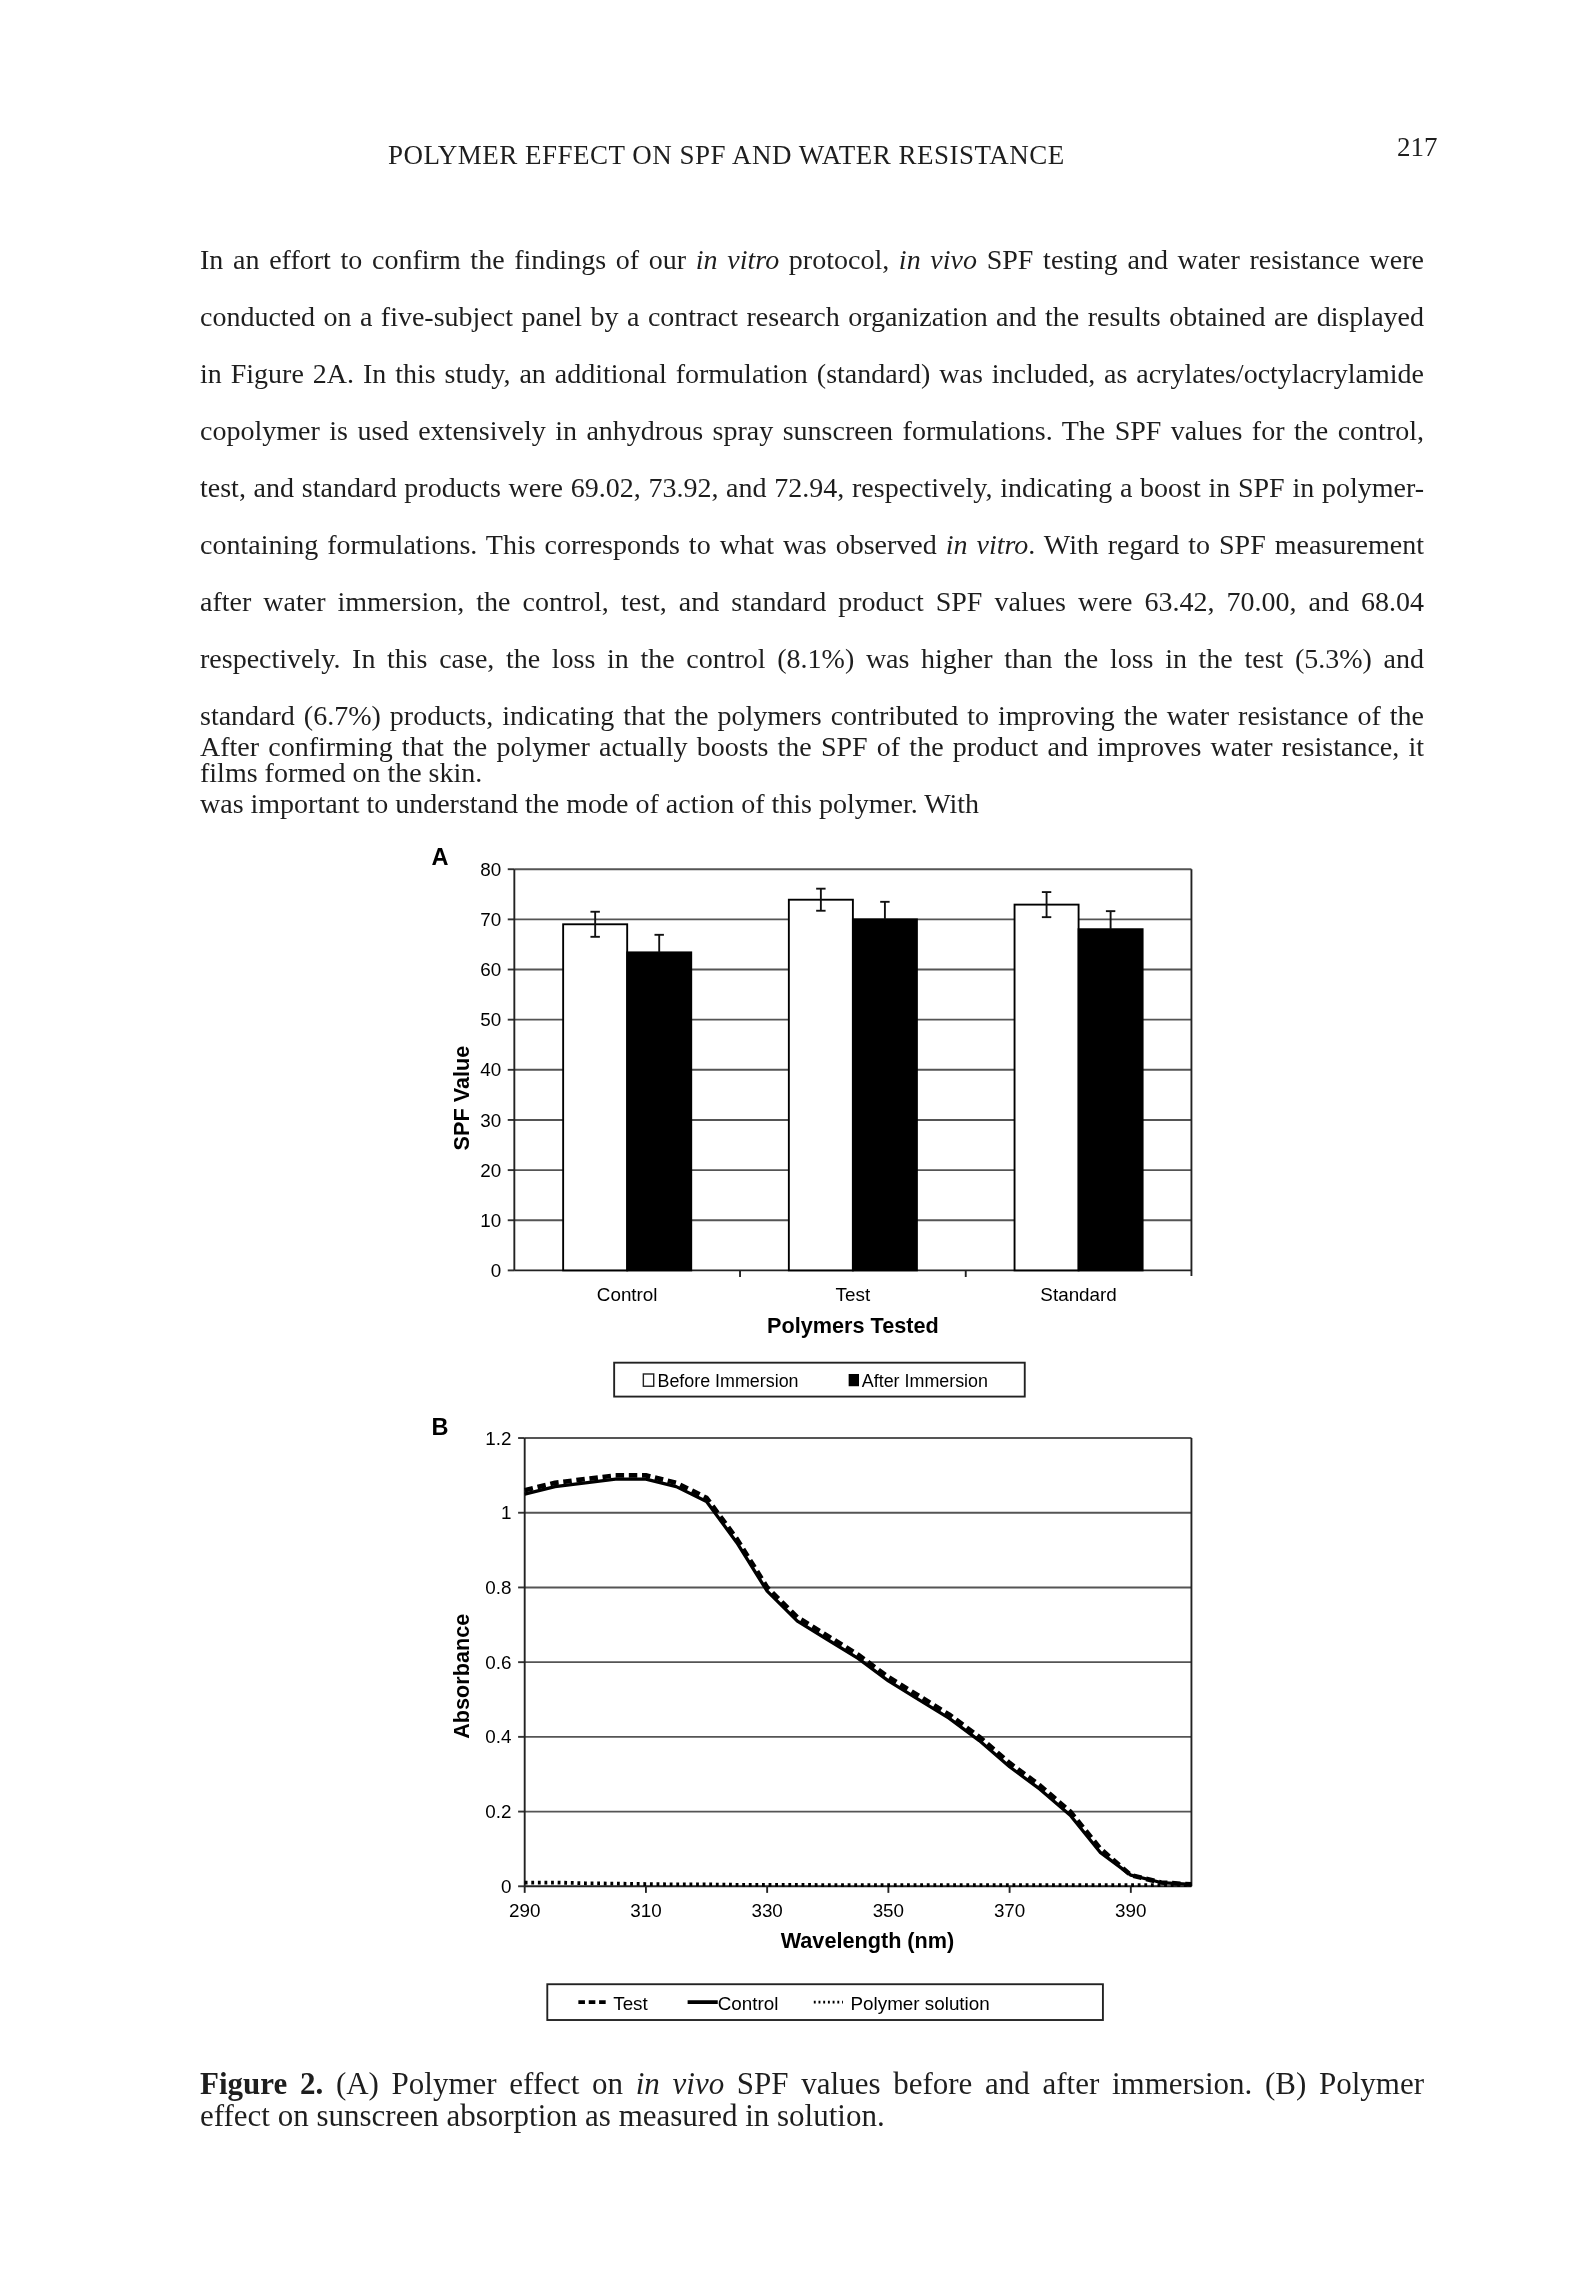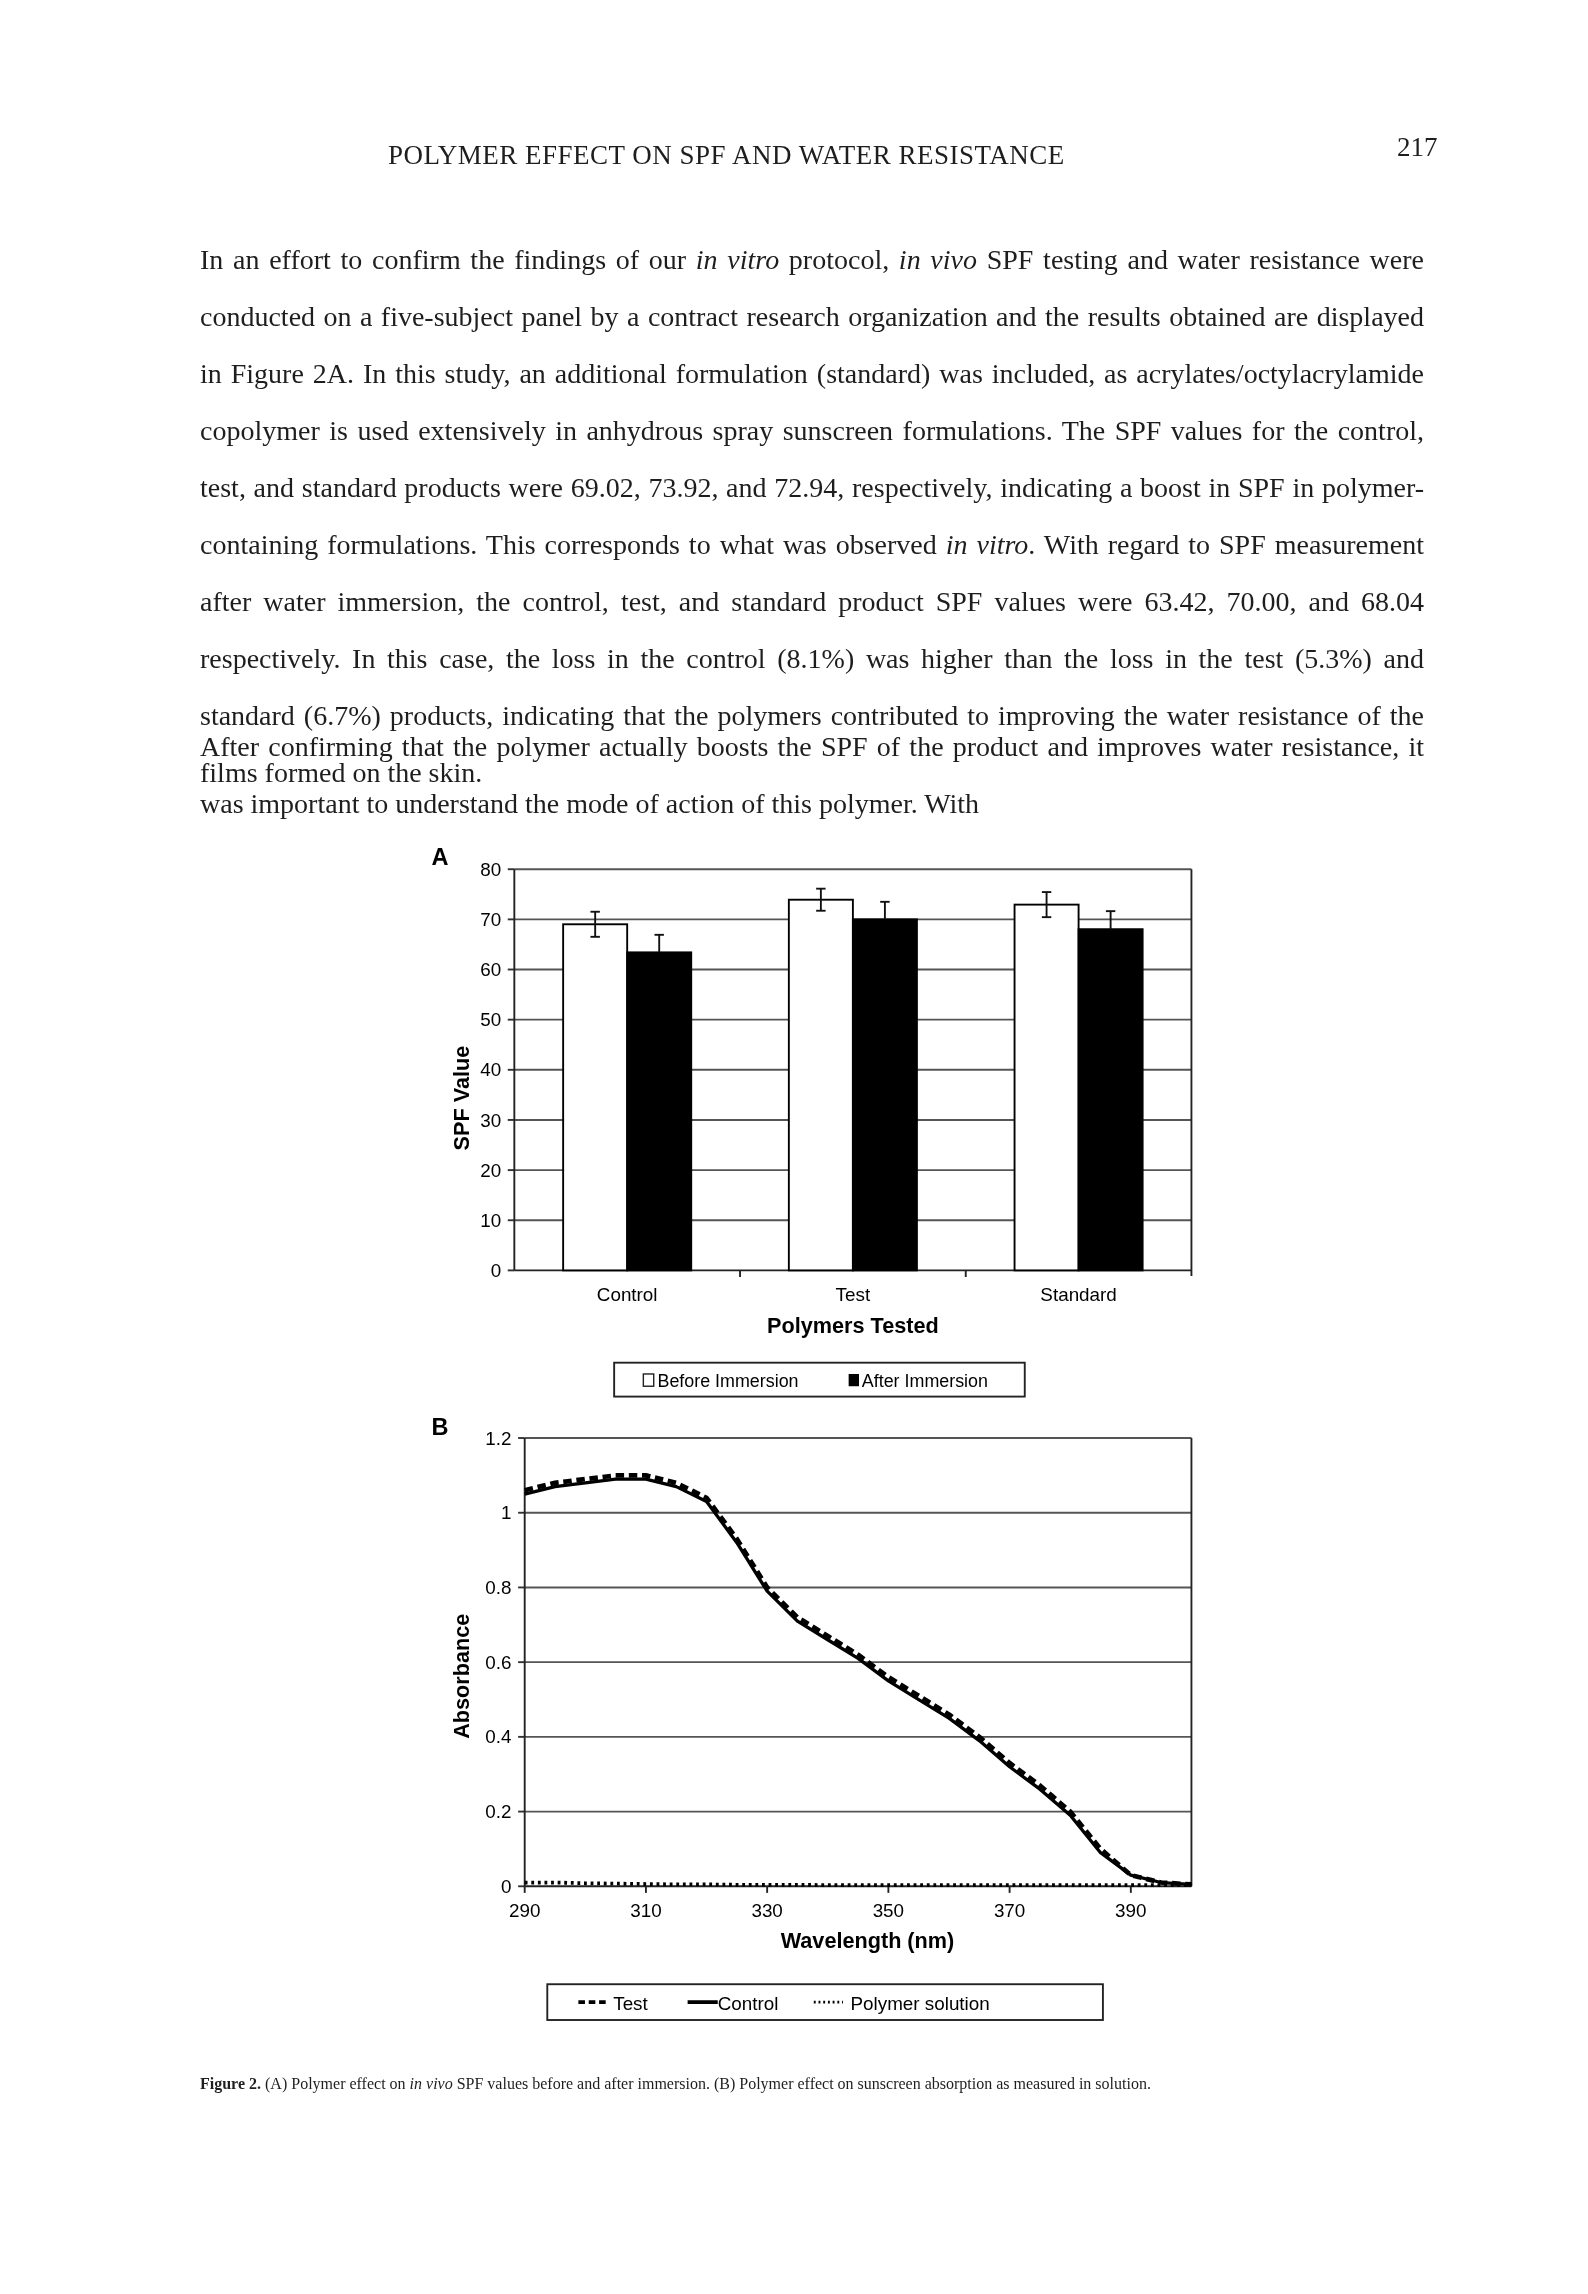--- a/index.html
+++ b/index.html
@@ -7,21 +7,21 @@
          font-family: "Liberation Serif", "DejaVu Serif", serif; color: #1e1e1e; }
   .running-head { position: absolute; top: 140px; left: 388px; font-size: 27px; letter-spacing: 0.5px; }
   .page-num { position: absolute; top: 132px; left: 1365px; font-size: 27px; margin-left: 32px; }
   .body-text { position: absolute; left: 200px; width: 1224px; font-size: 28px; line-height: 57px;
                text-align: justify; }
   .para1 { top: 231px; }
   .para2 { top: 718px; }
   .body-text p { margin: 0; }
   i { font-style: italic; }
   .fig { position: absolute; left: 0; top: 0; }
-  .caption { position: absolute; top: 2068px; left: 200px; width: 1224px; font-size: 16px; line-height: 32px; text-align: justify; }
+  .caption { position: absolute; top: 2068px; left: 200px; width: 1224px; font-size: 31px; line-height: 32px; text-align: justify; }
   .caption b { font-weight: bold; }
   svg text { font-family: "Liberation Sans", "DejaVu Sans", sans-serif; }
 </style>
 </head>
 <body>
 
 <div class="running-head">POLYMER EFFECT ON SPF AND WATER RESISTANCE</div>
 <div class="page-num">217</div>
 
 <div class="body-text para1">

